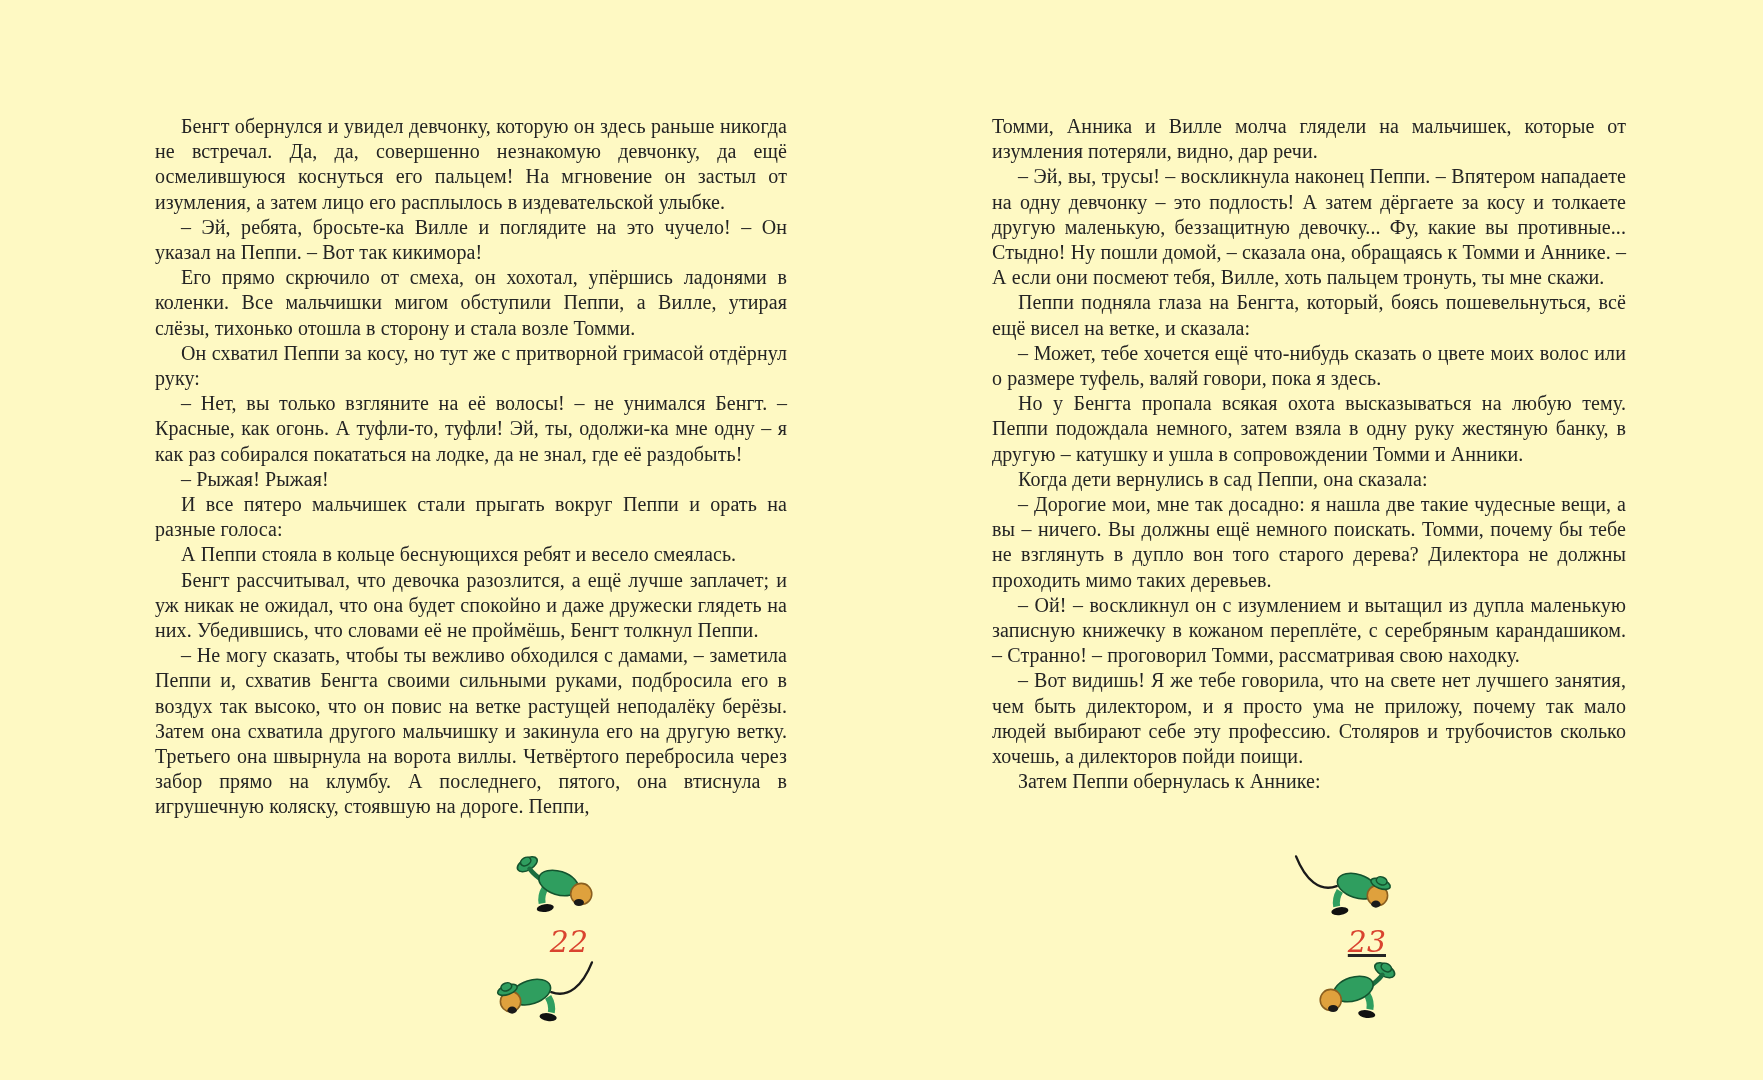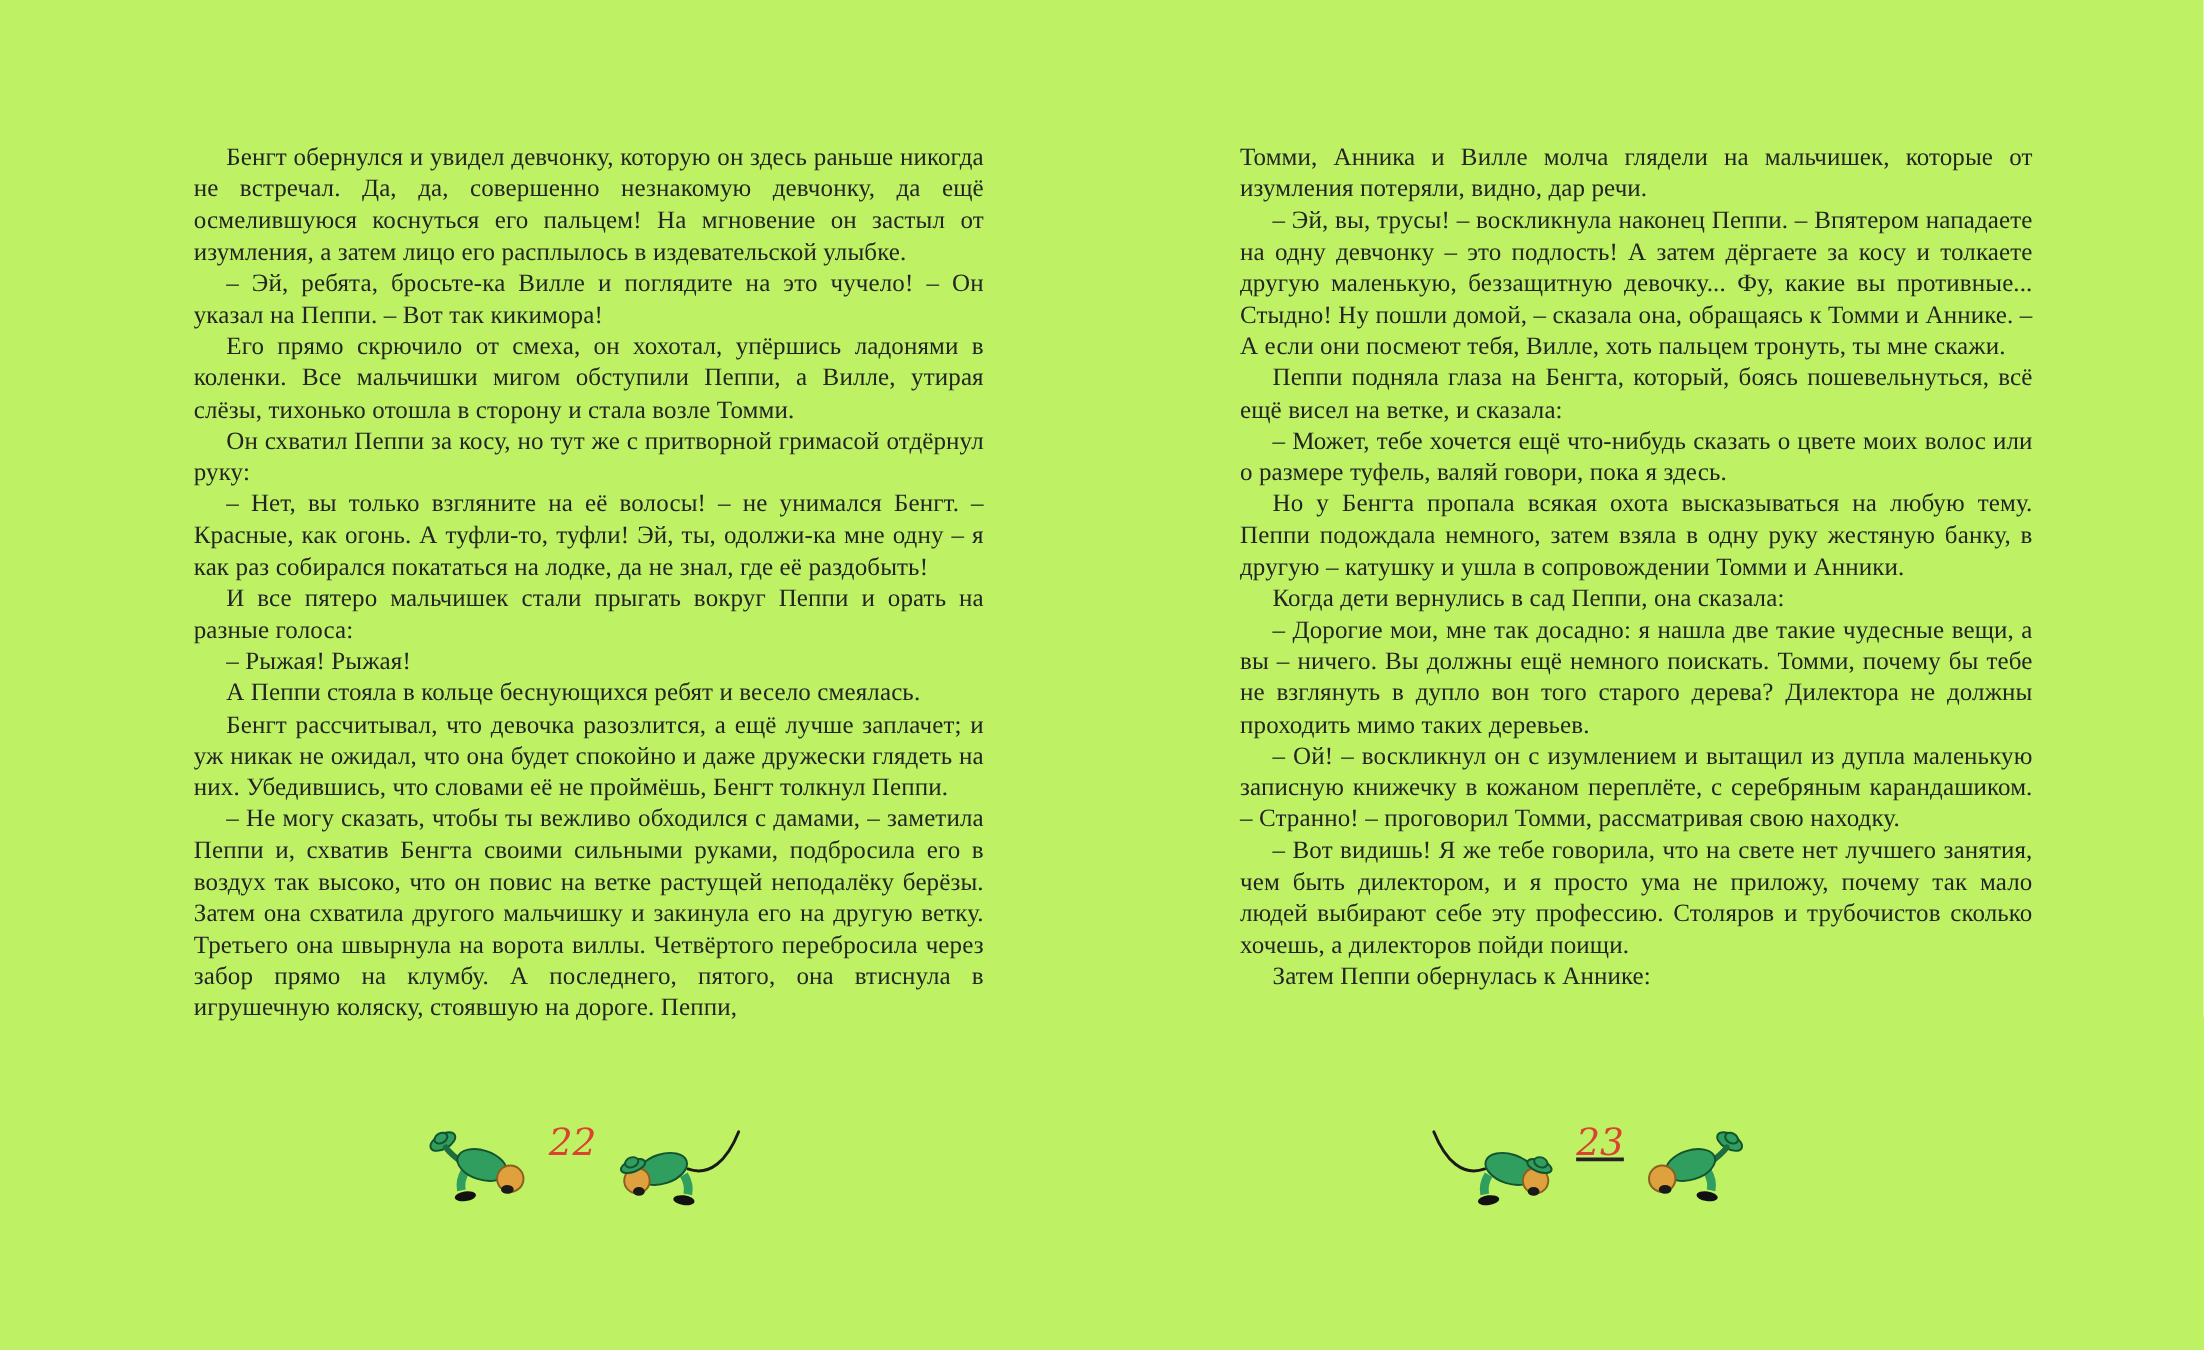--- a/index.html
+++ b/index.html
@@ -11,21 +11,21 @@
     position: relative;
     width: 1763px;
     height: 1080px;
     font-family: "Liberation Serif", serif;
     color: #242424;
     overflow: hidden;
   }
   .spread {
     position: absolute;
     inset: 0;
-    background: #bef264;
+    background: #fef9c3;
   }
   .text-col {
     position: absolute;
     top: 114px;
     font-size: 20px;
     line-height: 25.2px;
     text-align: justify;
     color: #242424;
     letter-spacing: 0.1px;
   }
@@ -35,22 +35,23 @@
     margin: 0;
     text-indent: 26px;
   }
   .text-col p.noindent { text-indent: 0; }
   .page-footer {
     position: absolute;
     top: 896px;
     width: 260px;
     height: 84px;
     display: flex;
-    align-items: flex-start;
+    align-items: flex-end;
     justify-content: center;
+    flex-direction: column;
   }
   .page-footer.left  { left: 340px; }
   .page-footer.right { left: 1138px; text-decoration: underline; }
   .page-number {
     font-family: "DejaVu Serif", serif;
     font-style: italic;
     font-size: 30px;
     line-height: 1;
     color: #d9432f;
     padding: 0 12px;
@@ -63,22 +64,22 @@
 <body>
 
 <div class="spread">
 
   <div class="text-col left">
     <p>Бенгт обернулся и увидел девчонку, которую он здесь раньше никогда не встречал. Да, да, совершенно незнакомую девчонку, да ещё осмелившуюся коснуться его пальцем! На мгновение он застыл от изумления, а затем лицо его расплылось в издевательской улыбке.</p>
     <p>– Эй, ребята, бросьте-ка Вилле и поглядите на это чучело! – Он указал на Пеппи. – Вот так кикимора!</p>
     <p>Его прямо скрючило от смеха, он хохотал, упёршись ладонями в коленки. Все мальчишки мигом обступили Пеппи, а Вилле, утирая слёзы, тихонько отошла в сторону и стала возле Томми.</p>
     <p>Он схватил Пеппи за косу, но тут же с притворной гримасой отдёрнул руку:</p>
     <p>– Нет, вы только взгляните на её волосы! – не унимался Бенгт. – Красные, как огонь. А туфли-то, туфли! Эй, ты, одолжи-ка мне одну – я как раз собирался покататься на лодке, да не знал, где её раздобыть!</p>
+    <p>– Рыжая! Рыжая!</p>
     <p>И все пятеро мальчишек стали прыгать вокруг Пеппи и орать на разные голоса:</p>
-    <p>– Рыжая! Рыжая!</p>
     <p>А Пеппи стояла в кольце беснующихся ребят и весело смеялась.</p>
     <p>Бенгт рассчитывал, что девочка разозлится, а ещё лучше заплачет; и уж никак не ожидал, что она будет спокойно и даже дружески глядеть на них. Убедившись, что словами её не проймёшь, Бенгт толкнул Пеппи.</p>
     <p>– Не могу сказать, чтобы ты вежливо обходился с дамами, – заметила Пеппи и, схватив Бенгта своими сильными руками, подбросила его в воздух так высоко, что он повис на ветке растущей неподалёку берёзы. Затем она схватила другого мальчишку и закинула его на другую ветку. Третьего она швырнула на ворота виллы. Четвёртого перебросила через забор прямо на клумбу. А последнего, пятого, она втиснула в игрушечную коляску, стоявшую на дороге. Пеппи,</p>
   </div>
 
   <div class="text-col right">
     <p class="noindent">Томми, Анника и Вилле молча глядели на мальчишек, которые от изумления потеряли, видно, дар речи.</p>
     <p>– Эй, вы, трусы! – воскликнула наконец Пеппи. – Впятером нападаете на одну девчонку – это подлость! А затем дёргаете за косу и толкаете другую маленькую, беззащитную девочку... Фу, какие вы противные... Стыдно! Ну пошли домой, – сказала она, обращаясь к Томми и Аннике. – А если они посмеют тебя, Вилле, хоть пальцем тронуть, ты мне скажи.</p>
     <p>Пеппи подняла глаза на Бенгта, который, боясь пошевельнуться, всё ещё висел на ветке, и сказала:</p>
     <p>– Может, тебе хочется ещё что-нибудь сказать о цвете моих волос или о размере туфель, валяй говори, пока я здесь.</p>

